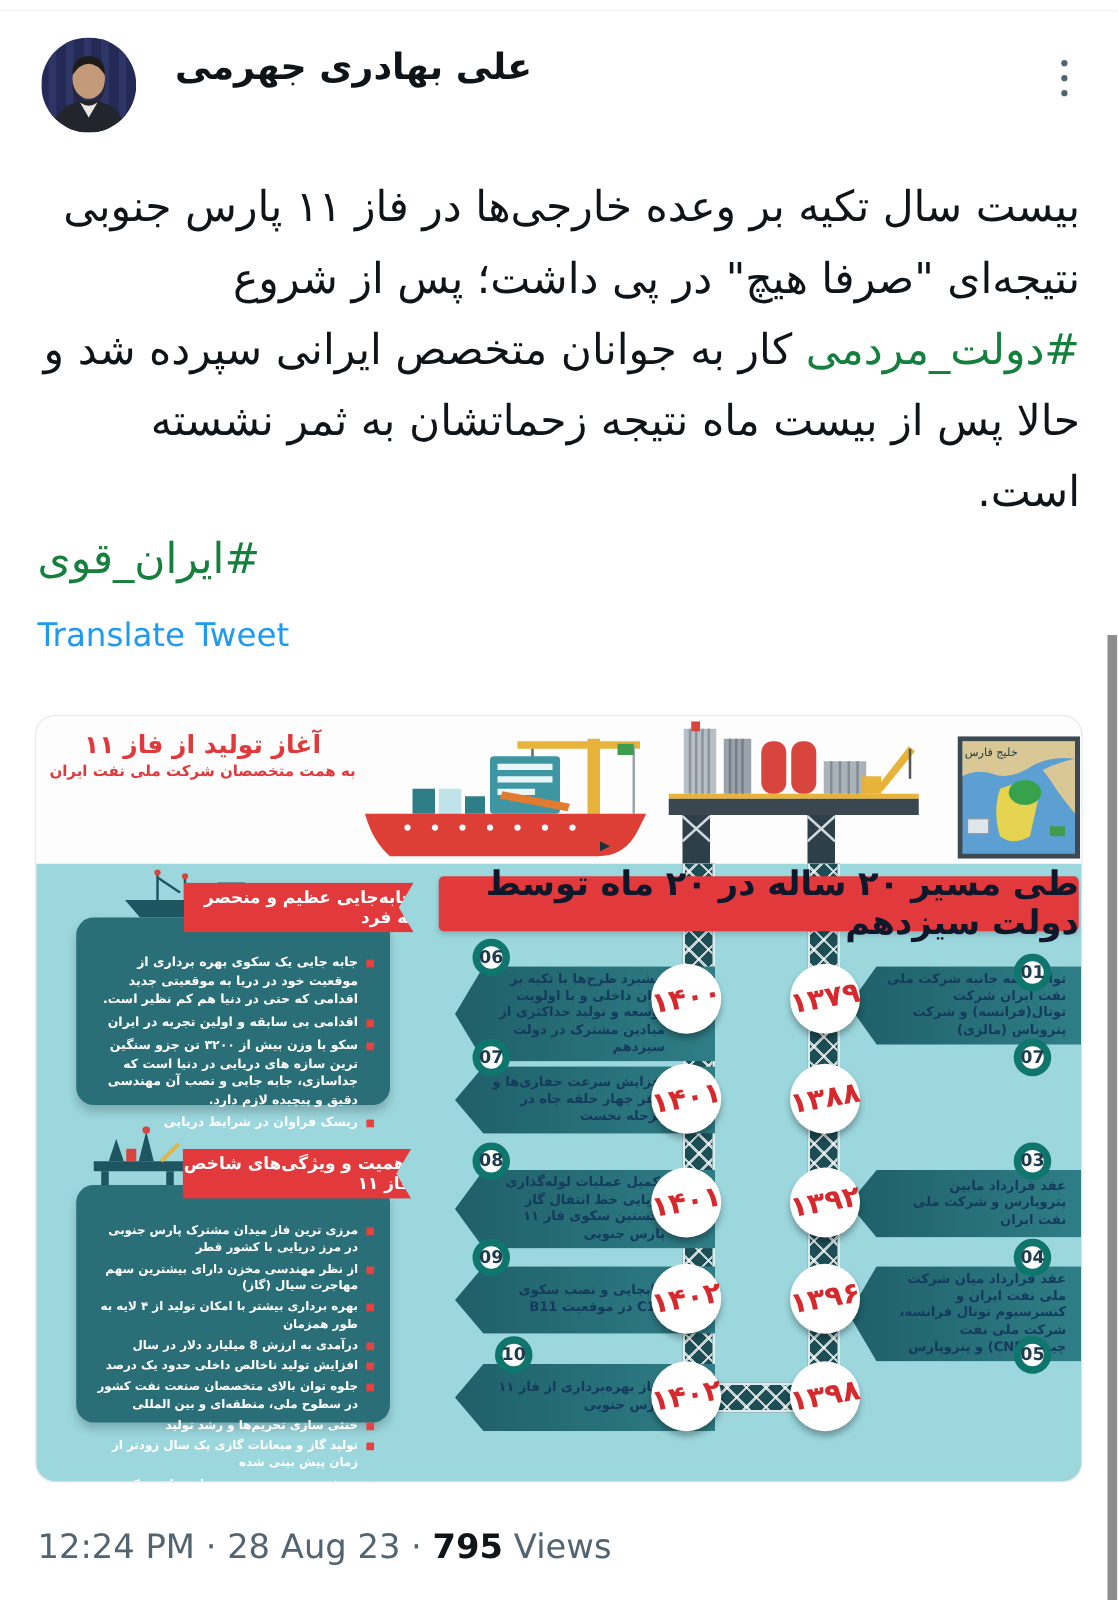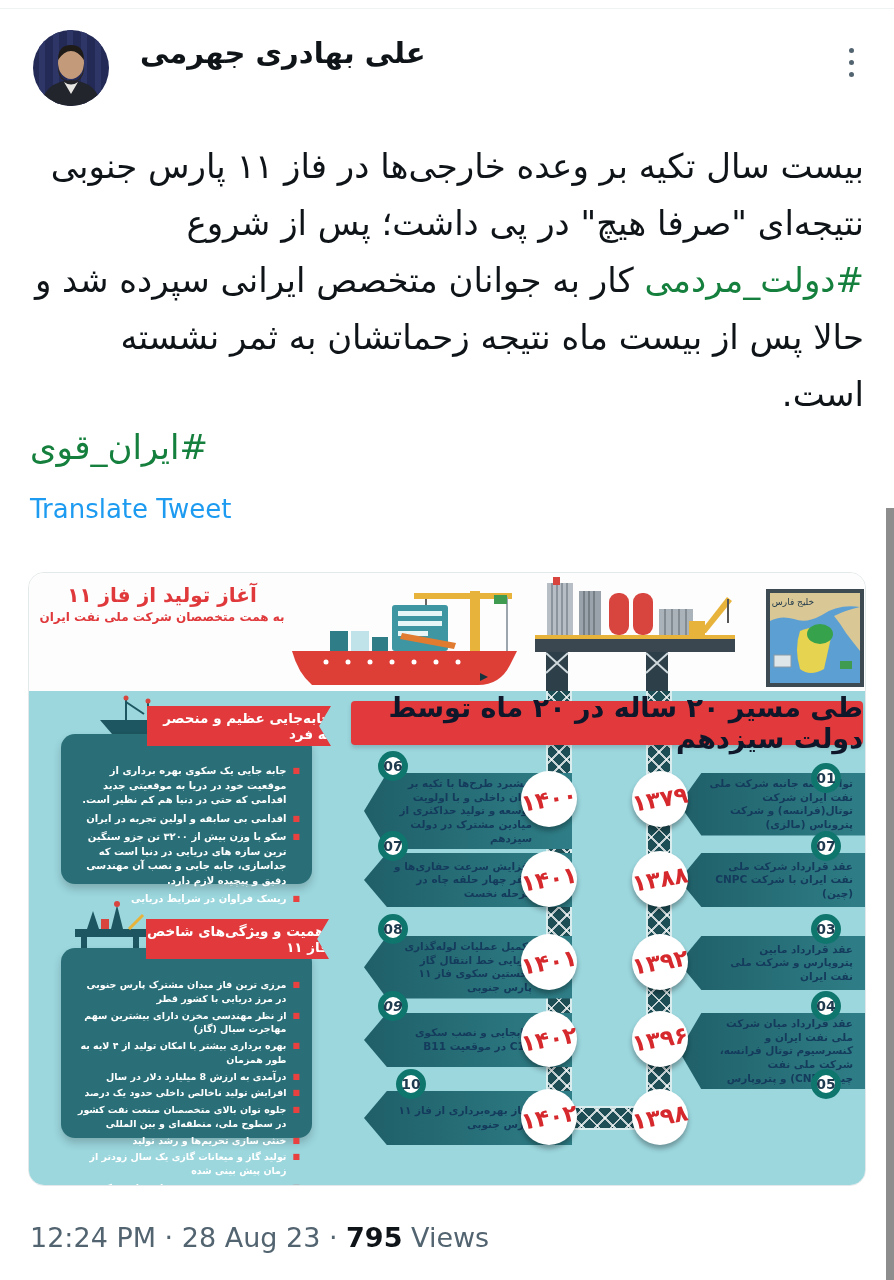--- a/index.html
+++ b/index.html
@@ -195,23 +195,20 @@
 
       <div class="num-badge" style="left:782px;top:72px;">01</div>
       <div class="tl-banner tl-right" style="top:82px;">
           <span>توافق سه جانبه شرکت ملی نفت ایران شرکت توتال(فرانسه) و شرکت پتروناس (مالزی)</span>
         </div>
       <div class="year-circle" style="left:603px;top:80px;">
           <span>۱۳۷۹</span>
         </div>
 
       <div class="num-badge" style="left:782px;top:140px;">07</div>
-      <div class="tl-banner tl-right" style="top:162px;">
-          <span>عقد قرارداد شرکت ملی نفت ایران با شرکت CNPC (چین)</span>
-        </div>
       <div class="year-circle" style="left:603px;top:160px;">
           <span>۱۳۸۸</span>
         </div>
 
       <div class="num-badge" style="left:782px;top:223px;">03</div>
       <div class="tl-banner tl-right" style="top:245px;">
           <span>عقد قرارداد مابین پتروپارس و شرکت ملی نفت ایران</span>
         </div>
       <div class="year-circle" style="left:603px;top:243px;">
           <span>۱۳۹۲</span>
@@ -247,21 +244,21 @@
         </div>
 
       <div class="num-badge" style="left:349px;top:223px;">08</div>
       <div class="tl-banner tl-left" style="top:245px;">
           <span>تکمیل عملیات لوله‌گذاری دریایی خط انتقال گاز نخستین سکوی فاز ۱۱ پارس جنوبی</span>
         </div>
       <div class="year-circle" style="left:492px;top:243px;">
           <span>۱۴۰۱</span>
         </div>
 
-      <div class="num-badge" style="left:349px;top:300px;font-style:italic;">09</div>
+      <div class="num-badge" style="left:349px;top:300px;">09</div>
       <div class="tl-banner tl-left" style="top:322px;">
           <span>جابجایی و نصب سکوی C12 در موقعیت B11</span>
         </div>
       <div class="year-circle" style="left:492px;top:320px;">
           <span>۱۴۰۲</span>
         </div>
 
       <div class="num-badge" style="left:367px;top:378px;text-align:center;">10</div>
       <div class="tl-banner tl-left" style="top:400px;">
           <span>آغاز بهره‌برداری از فاز ۱۱ پارس جنوبی</span>

